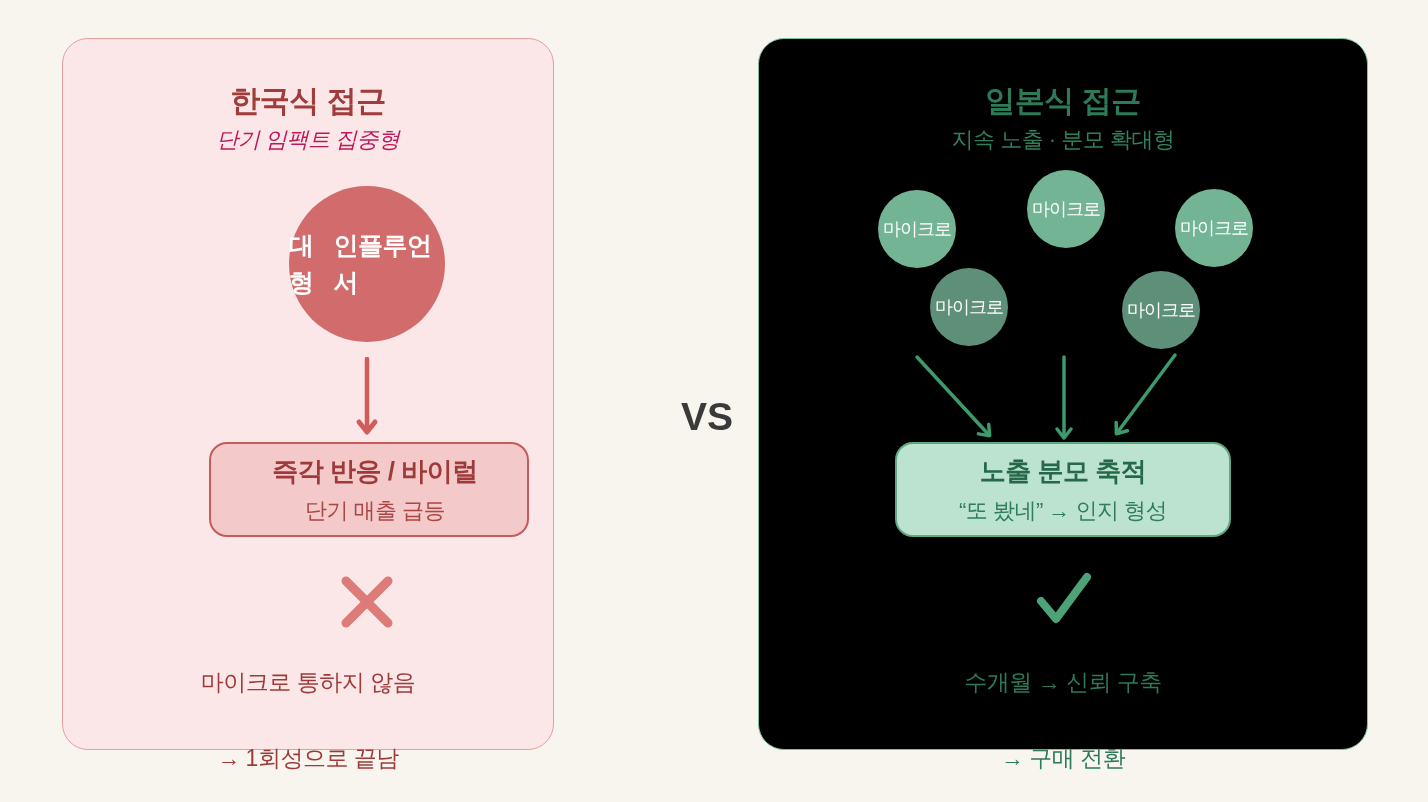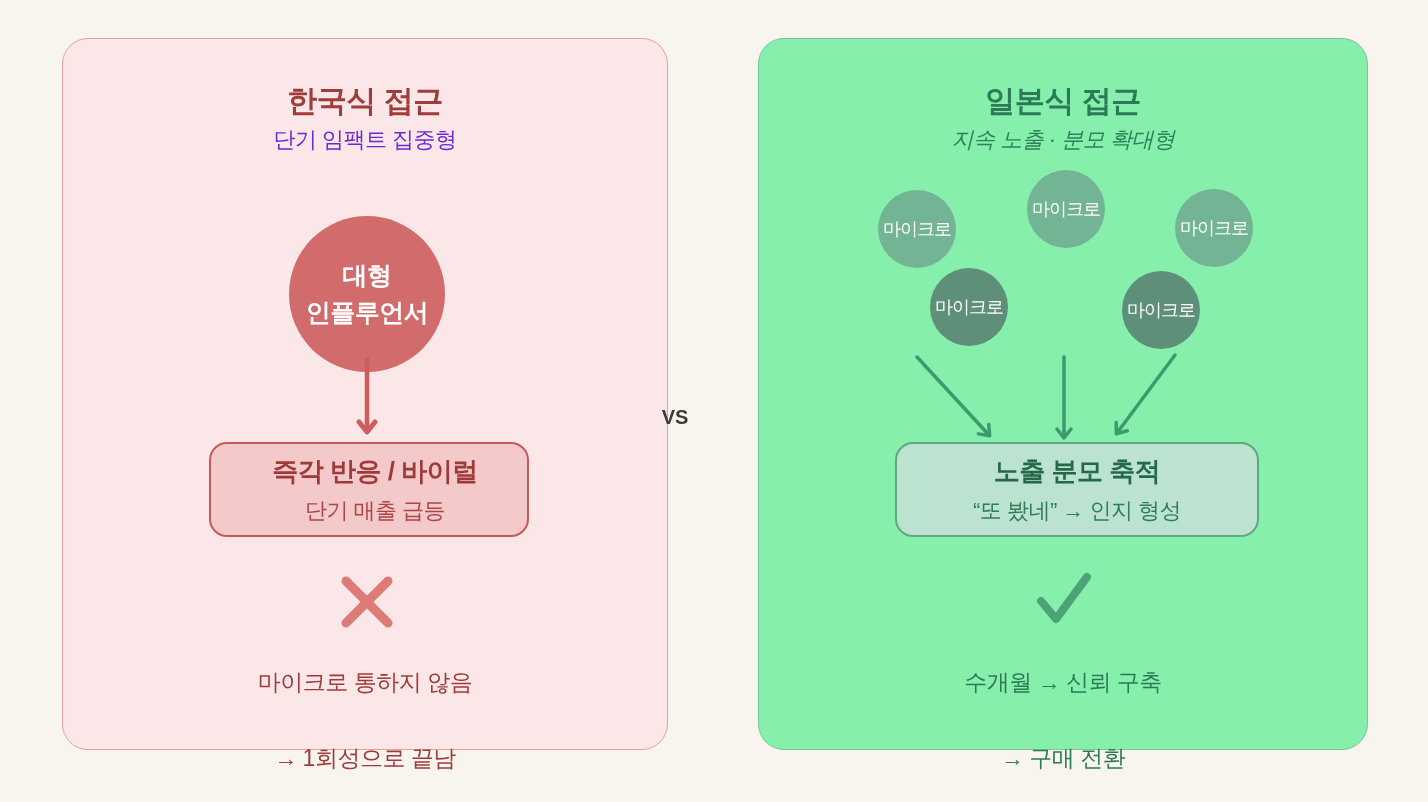--- a/index.html
+++ b/index.html
@@ -2,74 +2,74 @@
 <html><head>
 <meta charset="utf-8">
 <style>
   html,body{margin:0;padding:0;}
   body{
     width:1428px;height:802px;position:relative;overflow:hidden;
     background:#F8F4EE;
     font-family:"Liberation Sans","DejaVu Sans",sans-serif;
   }
   .panel{position:absolute;top:38px;height:712px;border-radius:26px;box-sizing:border-box;}
-  .panel.left{left:62px;width:606px;background:#FBE7E7;border:1.5px solid #E79E9E;}
-  .panel.right{left:758px;width:610px;background:#86efac;border:1.5px solid #7CC4A0;}
+  .panel.left{left:62px;width:492px;background:#FBE7E7;border:1.5px solid #E79E9E;}
+  .panel.right{left:758px;width:610px;background:#000000;border:1.5px solid #7CC4A0;}
 
   .panel-title{position:absolute;top:42px;left:0;width:100%;text-align:center;
     font-size:30px;font-weight:700;letter-spacing:-0.5px;}
   .panel.left .panel-title{color:#A03C3C;}
   .panel.right .panel-title{color:#2C7A57;}
 
   .panel-subtitle{position:absolute;top:86px;left:0;width:100%;text-align:center;
     font-size:22px;font-weight:400;letter-spacing:-0.5px;}
-  .panel.left .panel-subtitle{color:#6d28d9;}
-  .panel.right .panel-subtitle{color:#30805C;font-style:italic;}
+  .panel.left .panel-subtitle{color:#be185d;font-style:italic;}
+  .panel.right .panel-subtitle{color:#30805C;}
 
   
-  .big-circle{position:absolute;left:226px;top:177px;width:156px;height:156px;border-radius:50%;
-    background:#D26B6B;display:flex;flex-direction:column;align-items:center;justify-content:center;
+  .big-circle{position:absolute;left:226px;top:147px;width:156px;height:156px;border-radius:50%;
+    background:#D26B6B;display:flex;align-items:center;justify-content:center;
     color:#FFFFFF;font-size:25px;font-weight:700;line-height:37px;text-align:left;letter-spacing:-0.5px;}
 
   
   .micro-circle{position:absolute;width:78px;height:78px;border-radius:50%;
     display:flex;align-items:center;justify-content:center;
     color:#FFFFFF;font-size:18px;font-weight:500;letter-spacing:-1px;white-space:nowrap;}
   .micro-circle.light{background:#73B494;}
   .micro-circle.dark{background:#5E8F78;}
   .micro-a{left:119px;top:151px;}
   .micro-b{left:268px;top:131px;}
   .micro-c{left:416px;top:150px;}
   .micro-d{left:171px;top:229px;}
   .micro-e{left:363px;top:232px;}
 
   
   .result-box{position:absolute;top:403px;height:95px;border-radius:18px;box-sizing:border-box;
     display:flex;flex-direction:column;align-items:center;justify-content:center;gap:7px;text-align:center;}
   .panel.left .result-box{left:146px;width:320px;background:#F3C9C9;border:2px solid #C75B5B;padding-left:12px;}
-  .panel.right .result-box{left:136px;width:364px;background:#BCE3D0;border:2px solid #5EA983;}
+  .panel.right .result-box{left:136px;width:336px;background:#BCE3D0;border:2px solid #5EA983;}
   .result-line1{font-size:26px;font-weight:700;letter-spacing:-0.5px;}
   .result-line2{font-size:22px;font-weight:400;letter-spacing:-0.5px;}
   .panel.left .result-line1{color:#9E3A3A;}
   .panel.left .result-line2{color:#AA4745;}
   .panel.right .result-line1{color:#25684A;}
   .panel.right .result-line2{color:#2F7D5B;}
 
   .arrow-svg{position:absolute;pointer-events:none;}
   .verdict-svg{position:absolute;}
 
   .footnote{position:absolute;left:0;width:100%;text-align:center;
     font-size:23px;font-weight:500;letter-spacing:-0.5px;line-height:26px;}
   .fn1{top:630px;}
   .fn2{top:670px;margin-top:36px;}
   .panel.left .footnote{color:#9E3A3A;}
   .panel.right .footnote{color:#2C7A57;}
 
-  .vs-label{position:absolute;left:639px;top:398px;width:72px;height:38px;line-height:38px;
-    text-align:center;font-size:20px;font-weight:800;color:#3A3A3A;letter-spacing:0px;}
+  .vs-label{position:absolute;left:671px;top:398px;width:72px;height:38px;line-height:38px;
+    text-align:center;font-size:39px;font-weight:800;color:#3A3A3A;letter-spacing:0px;}
 </style>
 </head>
 <body>
 
 <div class="panel left">
   <div class="panel-title">한국식 접근</div>
   <div class="panel-subtitle">단기 임팩트 집중형</div>
 
   <div class="big-circle">
     <span>대형</span>

